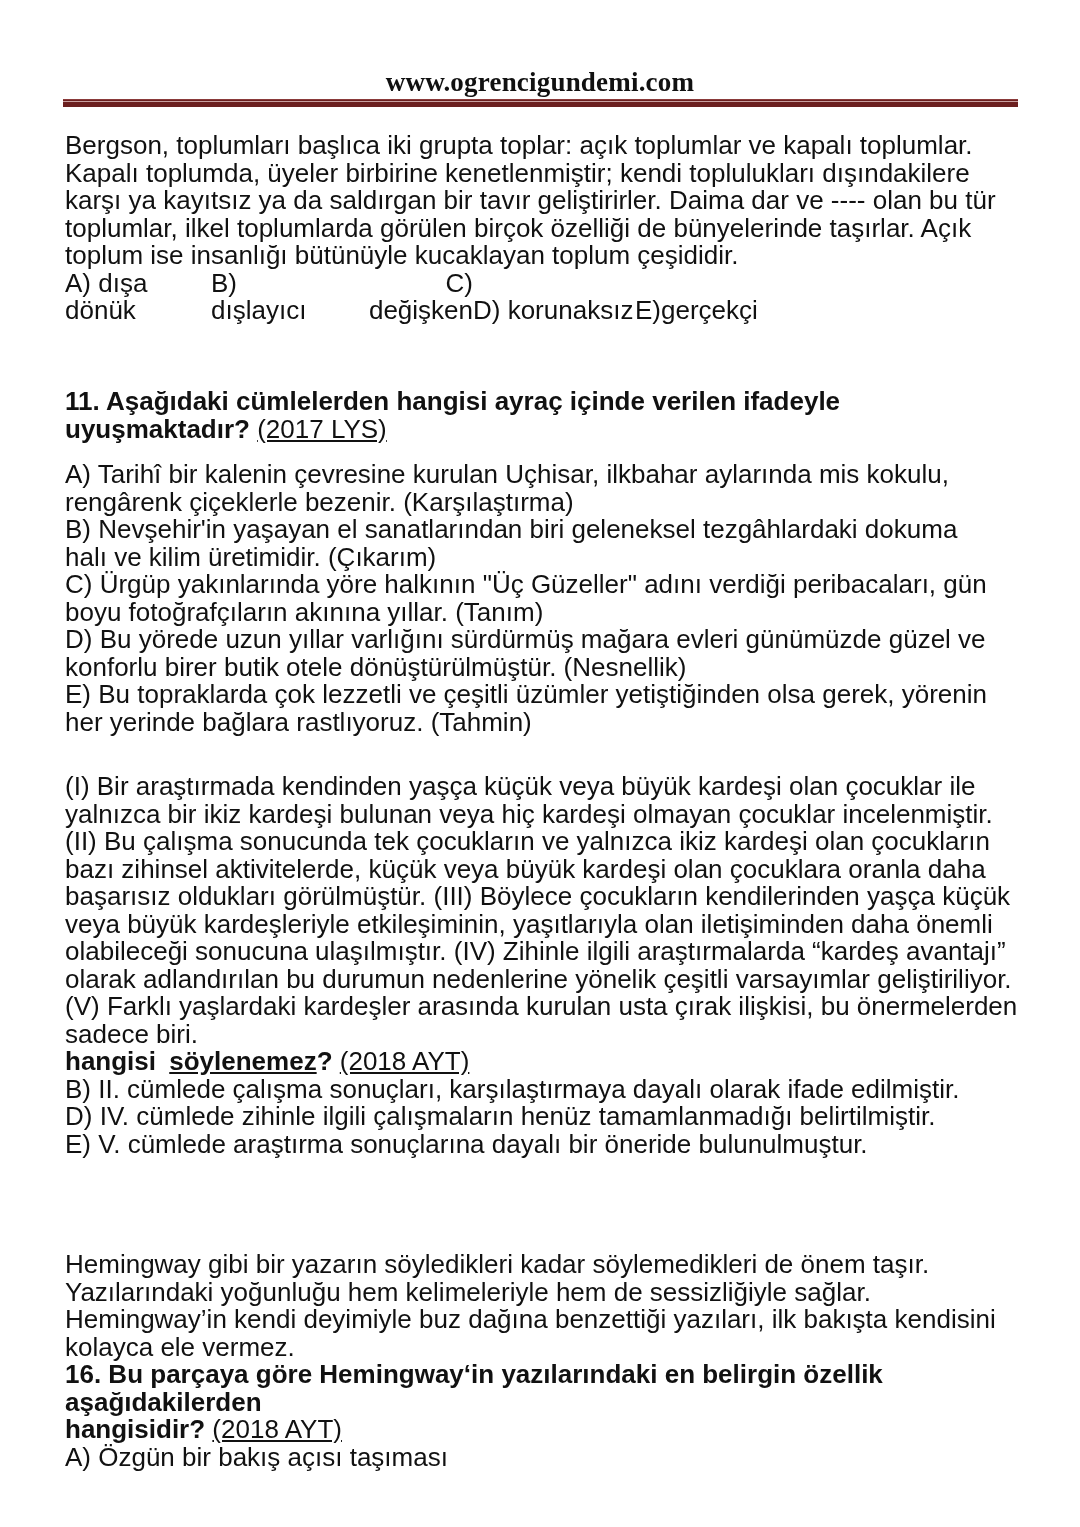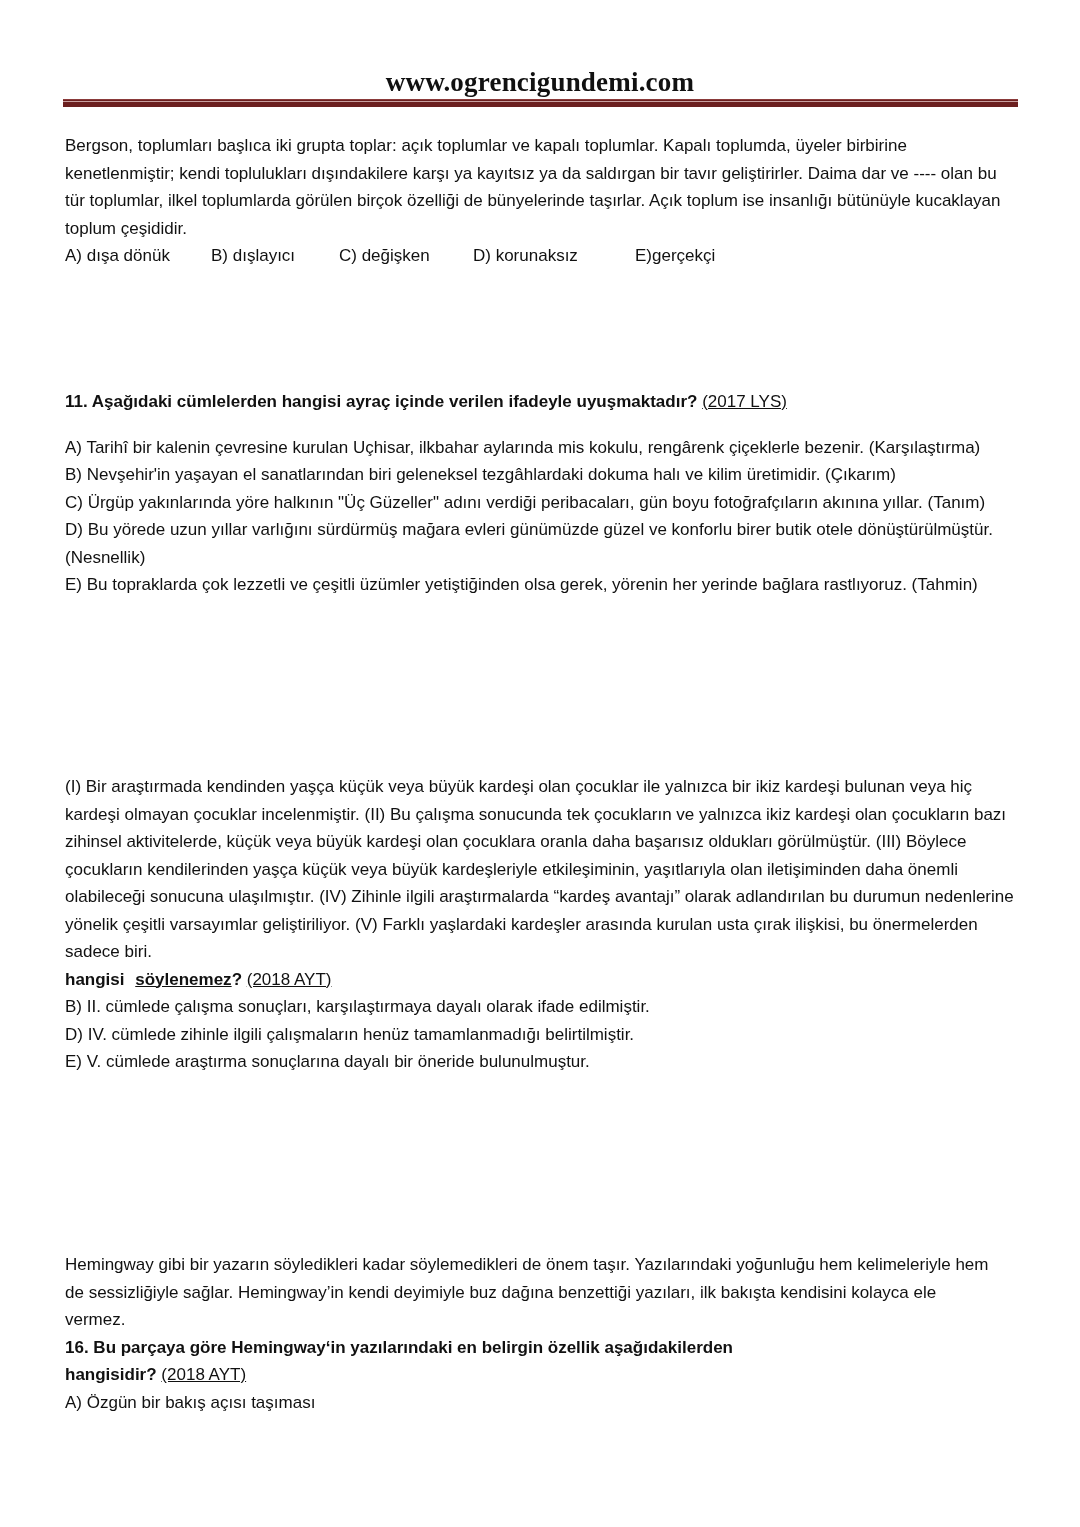--- a/index.html
+++ b/index.html
@@ -7,37 +7,37 @@
            font-family: "Liberation Sans", sans-serif; color: #111; }
     .site-header { position: absolute; left: 0; top: 64px; width: 1080px; text-align: center;
                    font-family: "Liberation Serif", serif; font-weight: bold; font-size: 27px;
                    letter-spacing: 0.2px; color: #111; line-height: 36px; }
     .header-rule { position: absolute; left: 63px; top: 99px; width: 955px; height: 8px;
                    background: #6b1f1f; }
     .header-rule::before { content: ""; position: absolute; left: 0; right: 0; top: 2px; height: 1px;
                    background: #c9a0a0; }
     .header-rule::after { content: ""; position: absolute; left: 0; right: 0; top: 0; height: 1px;
                    background: #8a3a3a; }
-    .block { position: absolute; left: 65px; width: 955px; font-size: 17px; line-height: 27.5px; }
+    .block { position: absolute; left: 65px; width: 955px; font-size: 26px; line-height: 27.5px; }
     .block p { margin: 0; }
     .q { font-weight: bold; }
     .src { font-weight: normal; text-decoration: underline; }
     .u { text-decoration: underline; }
     .opts-inline span { display: inline-block; }
   </style>
 </head>
 <body>
 
 <div class="site-header">www.ogrencigundemi.com</div>
 <div class="header-rule"></div>
 
 <div class="block" style="top:132px;">
   <p style="width:945px;">Bergson, toplumları başlıca iki grupta toplar: açık toplumlar ve kapalı toplumlar. Kapalı toplumda, üyeler birbirine kenetlenmiştir; kendi toplulukları dışındakilere karşı ya kayıtsız ya da saldırgan bir tavır geliştirirler. Daima dar ve ---- olan bu tür toplumlar, ilkel toplumlarda görülen birçok özelliği de bünyelerinde taşırlar. Açık toplum ise insanlığı bütünüyle kucaklayan toplum çeşididir.</p>
   <p class="opts-inline">
-    <span style="width:146px;">A) dışa dönük</span><span style="width:128px;">B) dışlayıcı</span><span style="width:134px;">C) değişken</span><span style="width:162px;">D) korunaksız</span><span>E)gerçekçi</span>
+    <span style="width:146px;">A) dışa dönük</span><span style="width:128px;">B) dışlayıcı</span><span style="width:134px;text-align:right;">C) değişken</span><span style="width:162px;">D) korunaksız</span><span>E)gerçekçi</span>
   </p>
 </div>
 
 <div class="block" style="top:388px;">
   <p class="q">
     <span>11. Aşağıdaki cümlelerden hangisi ayraç içinde verilen ifadeyle uyuşmaktadır?</span>
     <span class="src">(2017 LYS)</span>
   </p>
   <div style="height:18px;"></div>
   <p style="width:920px;">A) Tarihî bir kalenin çevresine kurulan Uçhisar, ilkbahar aylarında mis kokulu, rengârenk çiçeklerle bezenir. (Karşılaştırma)</p>

